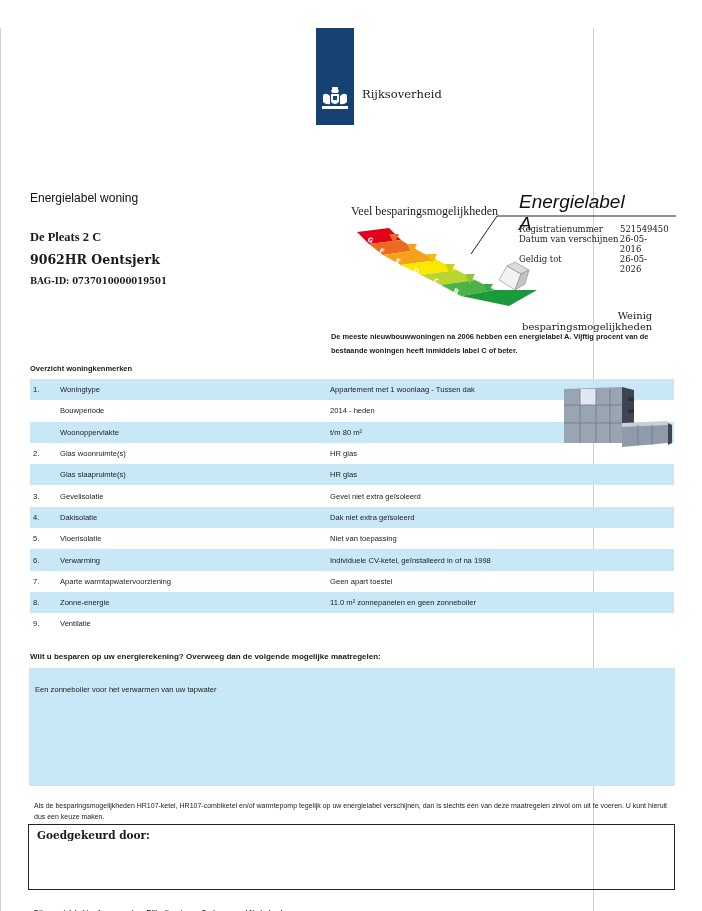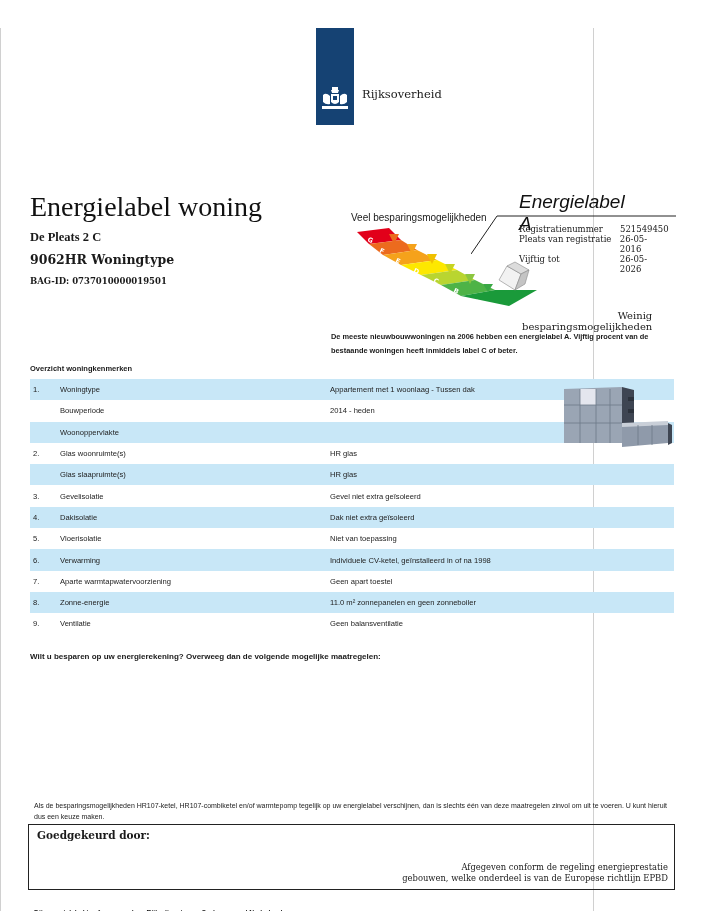--- a/index.html
+++ b/index.html
@@ -6,27 +6,27 @@
     html, body { width: 702px; height: 911px; background: #ffffff; overflow: hidden; }
     body { position: relative; font-family: "DejaVu Sans", sans-serif; color: #1a1a1a; }
     .page { position: absolute; left: 0; top: 0; width: 594px; height: 911px; border-left: 1px solid #d0d0d0; border-right: 1px solid #d0d0d0; margin-top: 28px; }
 
     
     .logo-bar { position: absolute; left: 315px; top: 0; width: 38px; height: 97px; background: #154273; }
     .logo-emblem { position: absolute; left: 4px; top: 58px; width: 30px; height: 26px; }
     .logo-text { position: absolute; left: 361px; top: 59px; font-family: "DejaVu Serif", serif; font-size: 11.5px; color: #1a1a1a; }
 
     
-    .title { position: absolute; left: 29px; top: 163px; font-family: Liberation Serif, serif; font-size: 28px; color: #111; }
+    .title { position: absolute; left: 29px; top: 163px; font-family: Liberation Sans, sans-serif; font-size: 12px; color: #111; }
     .address1 { position: absolute; left: 29px; top: 202px; font-family: Liberation Serif, serif; font-weight: bold; font-size: 12.5px; }
     .address2 { position: absolute; left: 29px; top: 224px; font-family: "DejaVu Serif", serif; font-weight: bold; font-size: 12.5px; }
     .bagid { position: absolute; left: 29px; top: 248px; font-family: "DejaVu Serif", serif; font-weight: bold; font-size: 8.5px; }
 
     
-    .veel { position: absolute; left: 350px; top: 184px; font-family: Liberation Sans, sans-serif; font-size: 10px; }
+    .veel { position: absolute; left: 350px; top: 176px; font-family: Liberation Serif, serif; font-size: 12px; }
     .weinig { position: absolute; left: 521px; top: 282px; font-family: "DejaVu Serif", serif; font-size: 10px; text-align: right; }
     .label-graphic { position: absolute; left: 348px; top: 190px; width: 195px; height: 90px; }
     .pointer-line { position: absolute; left: 470px; top: 186px; width: 205px; height: 40px; }
 
     .label-title { position: absolute; left: 518px; top: 163px; font-family: "Liberation Sans", sans-serif; font-size: 19px; color: #111; font-style: italic; }
     .reg-table { position: absolute; left: 518px; top: 196px; font-family: "DejaVu Serif", serif; font-size: 8.5px; line-height: 10px; }
     .reg-row { display: flex; }
     .reg-key { width: 101px; }
     .reg-val { }
 
@@ -77,21 +77,21 @@
       </g>
       <g fill="#154273">
         <rect x="13" y="10" width="4" height="4"></rect>
       </g>
     </svg>
   </div>
   <div class="logo-text">Rijksoverheid</div>
 
   <div class="title">Energielabel woning</div>
   <div class="address1">De Pleats 2 C</div>
-  <div class="address2">9062HR Woningtype</div>
+  <div class="address2">9062HR Oentsjerk</div>
   <div class="bagid">BAG-ID: 0737010000019501</div>
 
   <div class="veel">Veel besparingsmogelijkheden</div>
   <svg class="label-graphic" viewBox="0 0 195 90">
 
     <g>
       <polygon points="8,14 40,10 52,22 20,26" fill="#e2001a"></polygon>
       <polygon points="20,26 52,22 68,32 34,37" fill="#ec6b1e"></polygon>
       <polygon points="34,37 68,32 88,42 52,47" fill="#f5a21b"></polygon>
       <polygon points="52,47 88,42 108,52 72,57" fill="#fde800"></polygon>
@@ -128,25 +128,25 @@
   </svg>
   <div class="weinig">Weinig besparingsmogelijkheden</div>
 
   <div class="label-title">Energielabel A</div>
   <div class="reg-table">
     <div class="reg-row">
       <span class="reg-key">Registratienummer</span>
       <span class="reg-val">521549450</span>
     </div>
     <div class="reg-row">
-      <span class="reg-key">Pleats van registratie</span>
+      <span class="reg-key">Datum van verschijnen</span>
       <span class="reg-val">26-05-2016</span>
     </div>
     <div class="reg-row">
-      <span class="reg-key">Vijftig tot</span>
+      <span class="reg-key">Geldig tot</span>
       <span class="reg-val">26-05-2026</span>
     </div>
   </div>
 
   <div class="note">De meeste nieuwbouwwoningen na 2006 hebben een energielabel A. Vijftig procent van de bestaande woningen heeft inmiddels label C of beter.</div>
 
   <div class="ov-title">Overzicht woningkenmerken</div>
   <div class="ov-table">
     <div class="ov-row shade">
       <span class="ov-num">1.</span>
@@ -154,20 +154,21 @@
       <span class="ov-val">Appartement met 1 woonlaag - Tussen dak</span>
     </div>
     <div class="ov-row">
       <span class="ov-num"></span>
       <span class="ov-key">Bouwperiode</span>
       <span class="ov-val">2014 - heden</span>
     </div>
     <div class="ov-row shade">
       <span class="ov-num"></span>
       <span class="ov-key">Woonoppervlakte</span>
+      <span class="ov-val">t/m 80 m²</span>
     </div>
     <div class="ov-row">
       <span class="ov-num">2.</span>
       <span class="ov-key">Glas woonruimte(s)</span>
       <span class="ov-val">HR glas</span>
     </div>
     <div class="ov-row shade">
       <span class="ov-num"></span>
       <span class="ov-key">Glas slaapruimte(s)</span>
       <span class="ov-val">HR glas</span>
@@ -198,21 +199,20 @@
       <span class="ov-val">Geen apart toestel</span>
     </div>
     <div class="ov-row shade">
       <span class="ov-num">8.</span>
       <span class="ov-key">Zonne-energie</span>
       <span class="ov-val">11.0 m² zonnepanelen en geen zonneboiler</span>
     </div>
     <div class="ov-row">
       <span class="ov-num">9.</span>
       <span class="ov-key">Ventilatie</span>
-      <span class="ov-val">Geen balansventilatie</span>
     </div>
   </div>
 
   <svg class="building" viewBox="0 0 110 62">
     <polygon points="2,4 60,2 60,58 2,58" fill="#9aa5b4"></polygon>
     <polygon points="60,2 72,5 72,40 60,40" fill="#3e4552"></polygon>
     <polygon points="60,40 106,38 106,58 60,62" fill="#8f9aaa"></polygon>
     <polygon points="60,38 106,36 106,40 60,42" fill="#c9cfd8"></polygon>
     <polygon points="106,38 110,40 110,58 106,60" fill="#3e4552"></polygon>
     <rect x="18" y="4" width="16" height="16" fill="#e4e6ee"></rect>
@@ -223,29 +223,28 @@
       <line x1="2" y1="20" x2="60" y2="20"></line>
       <line x1="2" y1="38" x2="60" y2="38"></line>
       <line x1="76" y1="40" x2="76" y2="60"></line>
       <line x1="90" y1="40" x2="90" y2="60"></line>
     </g>
     <rect x="66" y="12" width="6" height="4" fill="#2c323c"></rect>
     <rect x="66" y="24" width="6" height="4" fill="#2c323c"></rect>
   </svg>
 
   <div class="meas-title">Wilt u besparen op uw energierekening? Overweeg dan de volgende mogelijke maatregelen:</div>
+  <div class="meas-box">
+    <div class="meas-item">Een zonneboiler voor het verwarmen van uw tapwater</div>
+  </div>
 
   <div class="disclaimer">Als de besparingsmogelijkheden HR107-ketel, HR107-combiketel en/of warmtepomp tegelijk op uw energielabel verschijnen, dan is slechts één van deze maatregelen zinvol om uit te voeren. U kunt hieruit dus een keuze maken.</div>
 
   <div class="approved">
     <div class="appr-title">Goedgekeurd door:</div>
-    <div class="appr-note">
-      <div>Afgegeven conform de regeling energieprestatie</div>
-      <div>gebouwen, welke onderdeel is van de Europese richtlijn EPBD</div>
-    </div>
   </div>
 
   <div class="footer">
     <div>Dit energielabel is afgegeven door Rijksdienst voor Ondernemend Nederland.</div>
     <div>Dit energielabel kunt u altijd verifiëren op www.energielabelvoorwoningen.nl of www.zoekuwenergielabel.nl.</div>
   </div>
 
 </div>
 
 </body></html>

